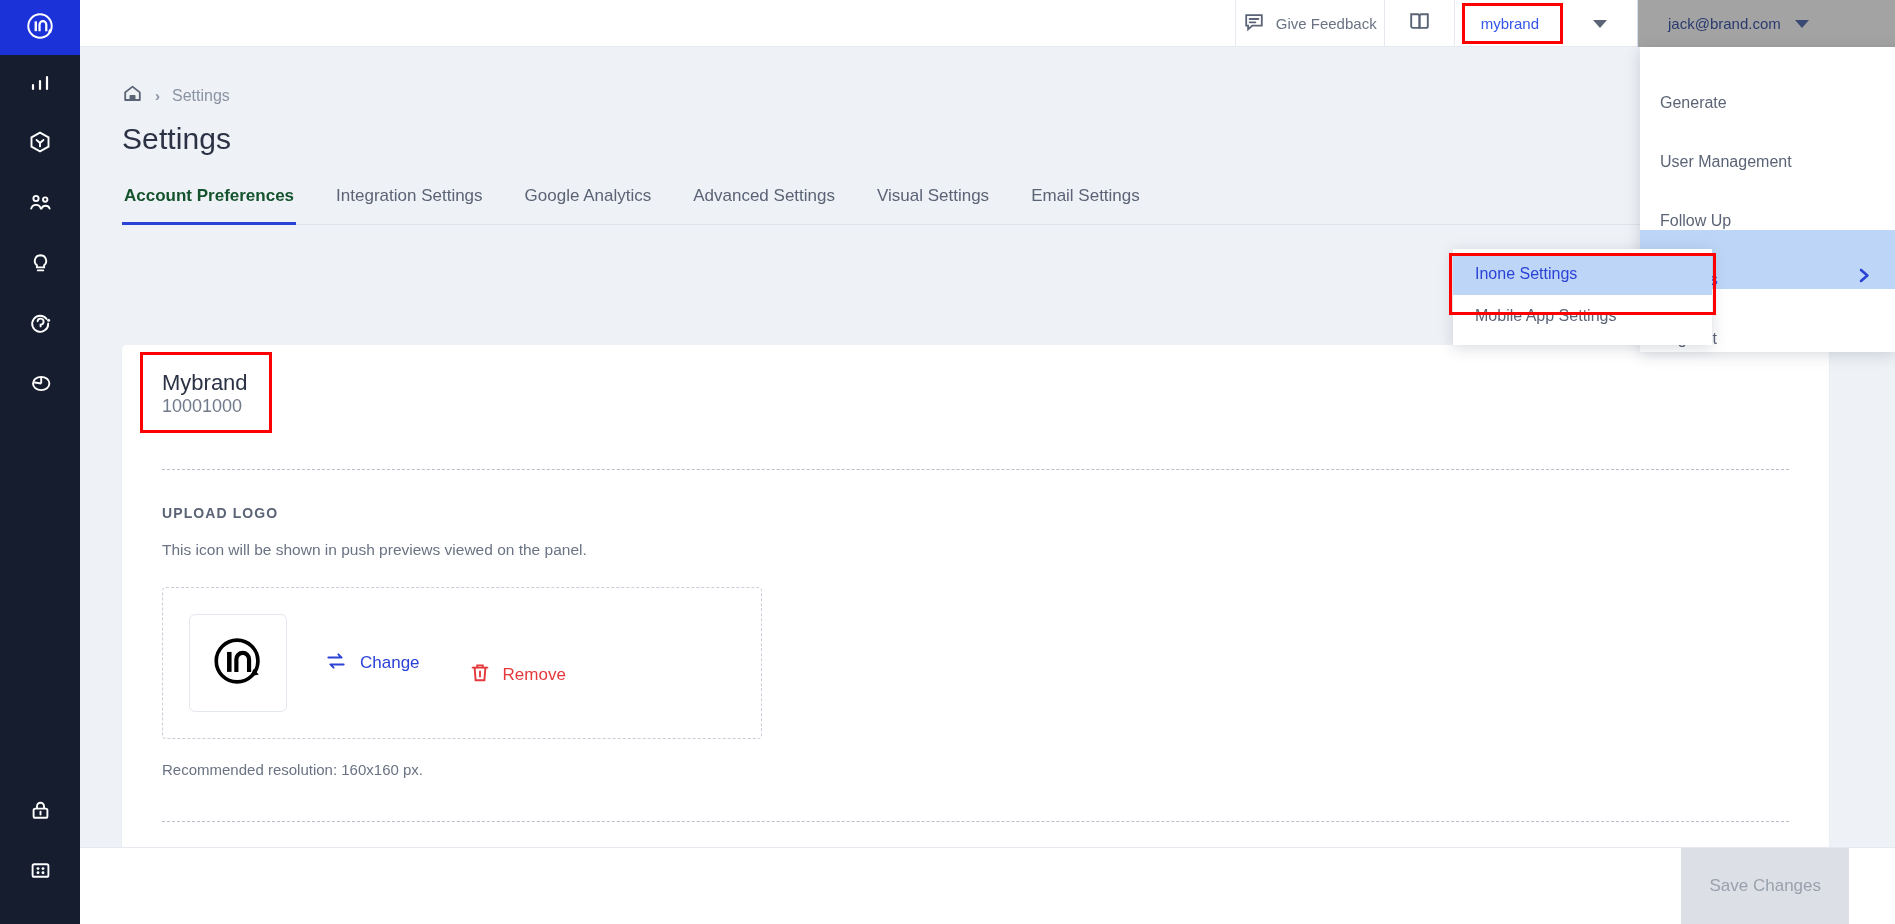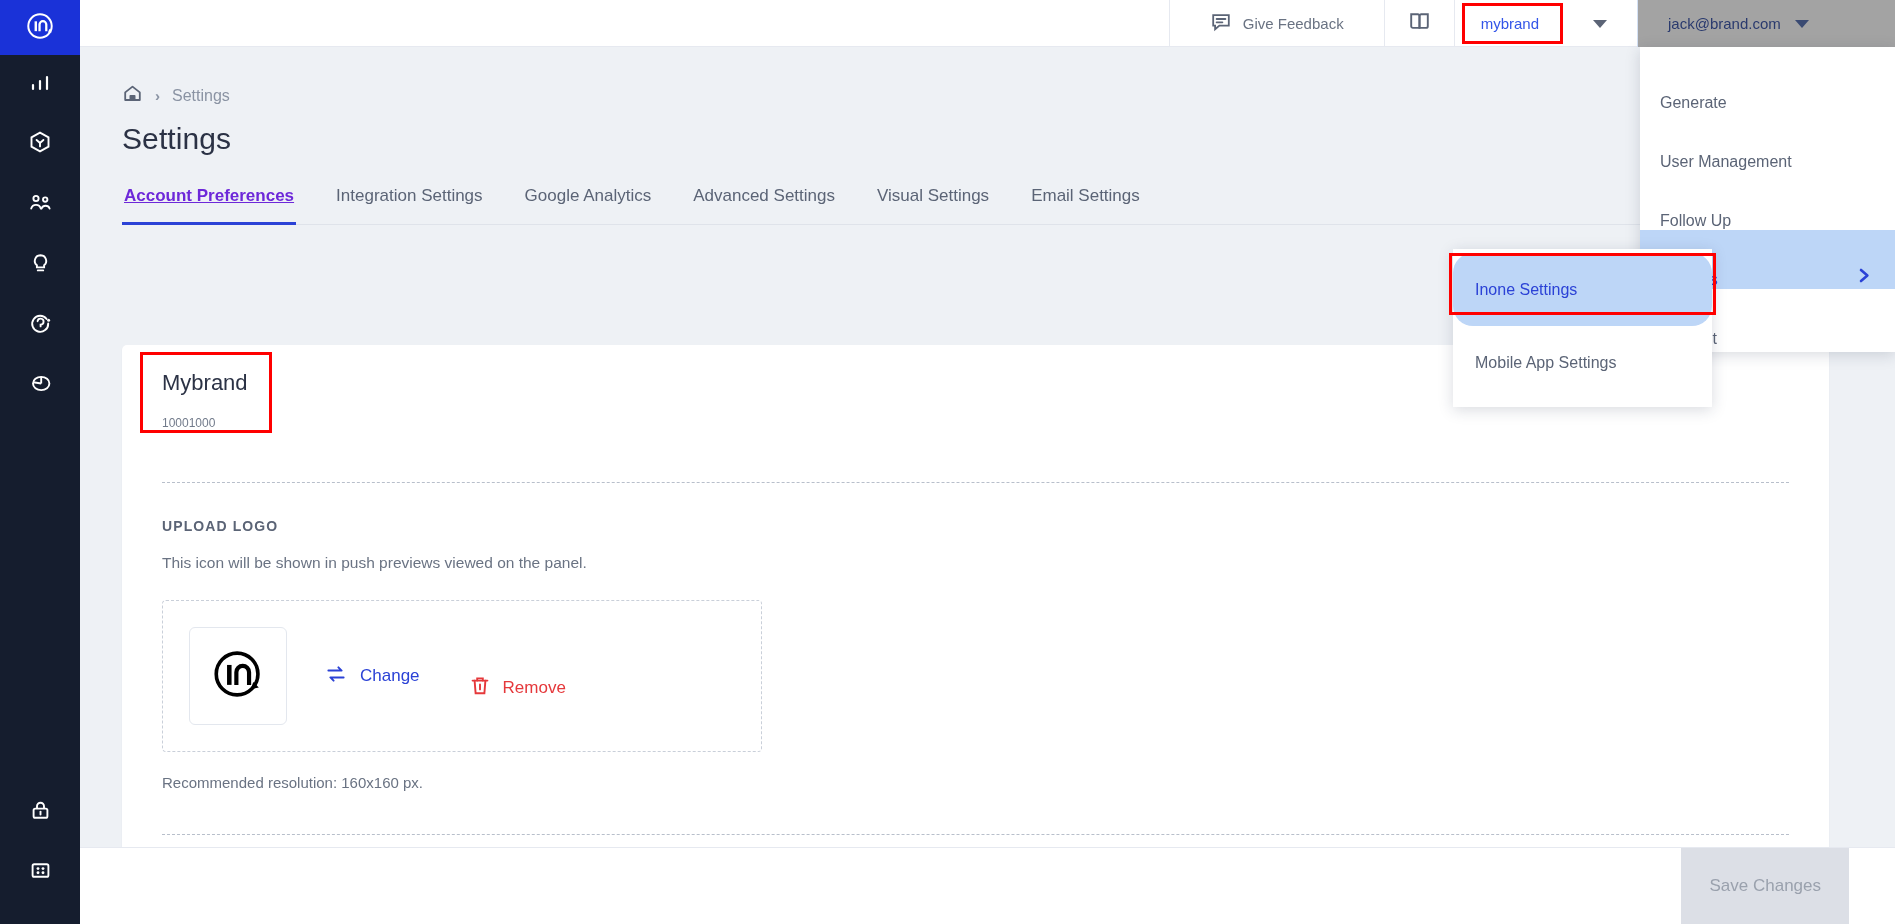--- a/index.html
+++ b/index.html
@@ -38,21 +38,21 @@
   
   .topbar {
     position: absolute; left: 80px; top: 0;
     width: 1815px; height: 47px;
     background: #ffffff;
     display: flex; align-items: stretch; justify-content: flex-end;
     border-bottom: 1px solid #e6e9f0;
   }
   .tb-cell {
     display: flex; align-items: center;
-    padding: 0 40px;
+    padding: 0 7px;
     border-left: 1px solid #e6e9f0;
     height: 47px;
     cursor: pointer;
   }
   .tb-feedback { color: #6a7383; font-size: 15px; gap: 11px; }
   .tb-book { padding: 0 22px; }
   .tb-brand {
     position: relative;
     padding: 0 26px;
     color: #3355e8; font-size: 15px;
@@ -110,21 +110,21 @@
     width: 1707px;
   }
   .tab {
     font-size: 17px; color: #5b6476;
     padding: 0 2px 16px 2px;
     cursor: pointer;
     border-bottom: 3px solid transparent;
     margin-bottom: -1px;
     white-space: nowrap;
   }
-  .tab.active { color: #6d28d9; font-weight: 600; border-bottom-color: #2b42d6; text-decoration: underline; }
+  .tab.active { color: #14532d; font-weight: 600; border-bottom-color: #2b42d6; }
 
   .card {
     position: absolute; left: 42px; top: 298px;
     width: 1707px; height: 585px;
     background: #fff;
     border-radius: 5px;
     box-shadow: 0 1px 2px rgba(24,38,70,.06);
     overflow: hidden;
   }
   .brand-block {
@@ -132,21 +132,21 @@
     margin: 25px 0 0 40px;
     width: 140px;
   }
   .brand-hl {
     position: absolute; left: -22px; top: -18px;
     width: 132px; height: 81px;
     border: 3px solid #ff0000;
     pointer-events: none;
   }
   .brand-name { font-size: 22px; color: #2b3245; font-weight: 400; }
-  .brand-id { font-size: 12px; color: #727b8b; margin-top: 20px; }
+  .brand-id { font-size: 18px; color: #727b8b; margin-top: 0; }
 
   .divider {
     margin: 0 40px;
     border-top: 1px dashed #b8bfcb;
     height: 0;
   }
   .d1 { margin-top: 52px; }
   .d2 { margin-top: 43px; }
 
   .section-label {
@@ -224,26 +224,25 @@
 
   .sub-menu {
     position: absolute; right: 183px; top: 249px;
     width: 259px;
     background: #fff;
     box-shadow: 0 3px 14px rgba(30,40,70,.17);
     z-index: 45;
     padding: 4px 0 8px 0;
   }
   .sm-item {
-    height: 73px;
+    height: 42px;
     display: flex; align-items: center;
     padding: 0 22px;
     font-size: 16px; color: #5b6476;
     cursor: pointer;
-    border-radius: 20px;
   }
   .sm-item.active { background: #bdd6f7; color: #2b42d6; }
   .sm-hl {
     position: absolute; left: -4px; top: 0px;
     width: 267px; height: 62px;
     border: 3px solid #ff0000;
     pointer-events: none; z-index: 3;
   }
   .sm-wrap { position: relative; }
 </style>

